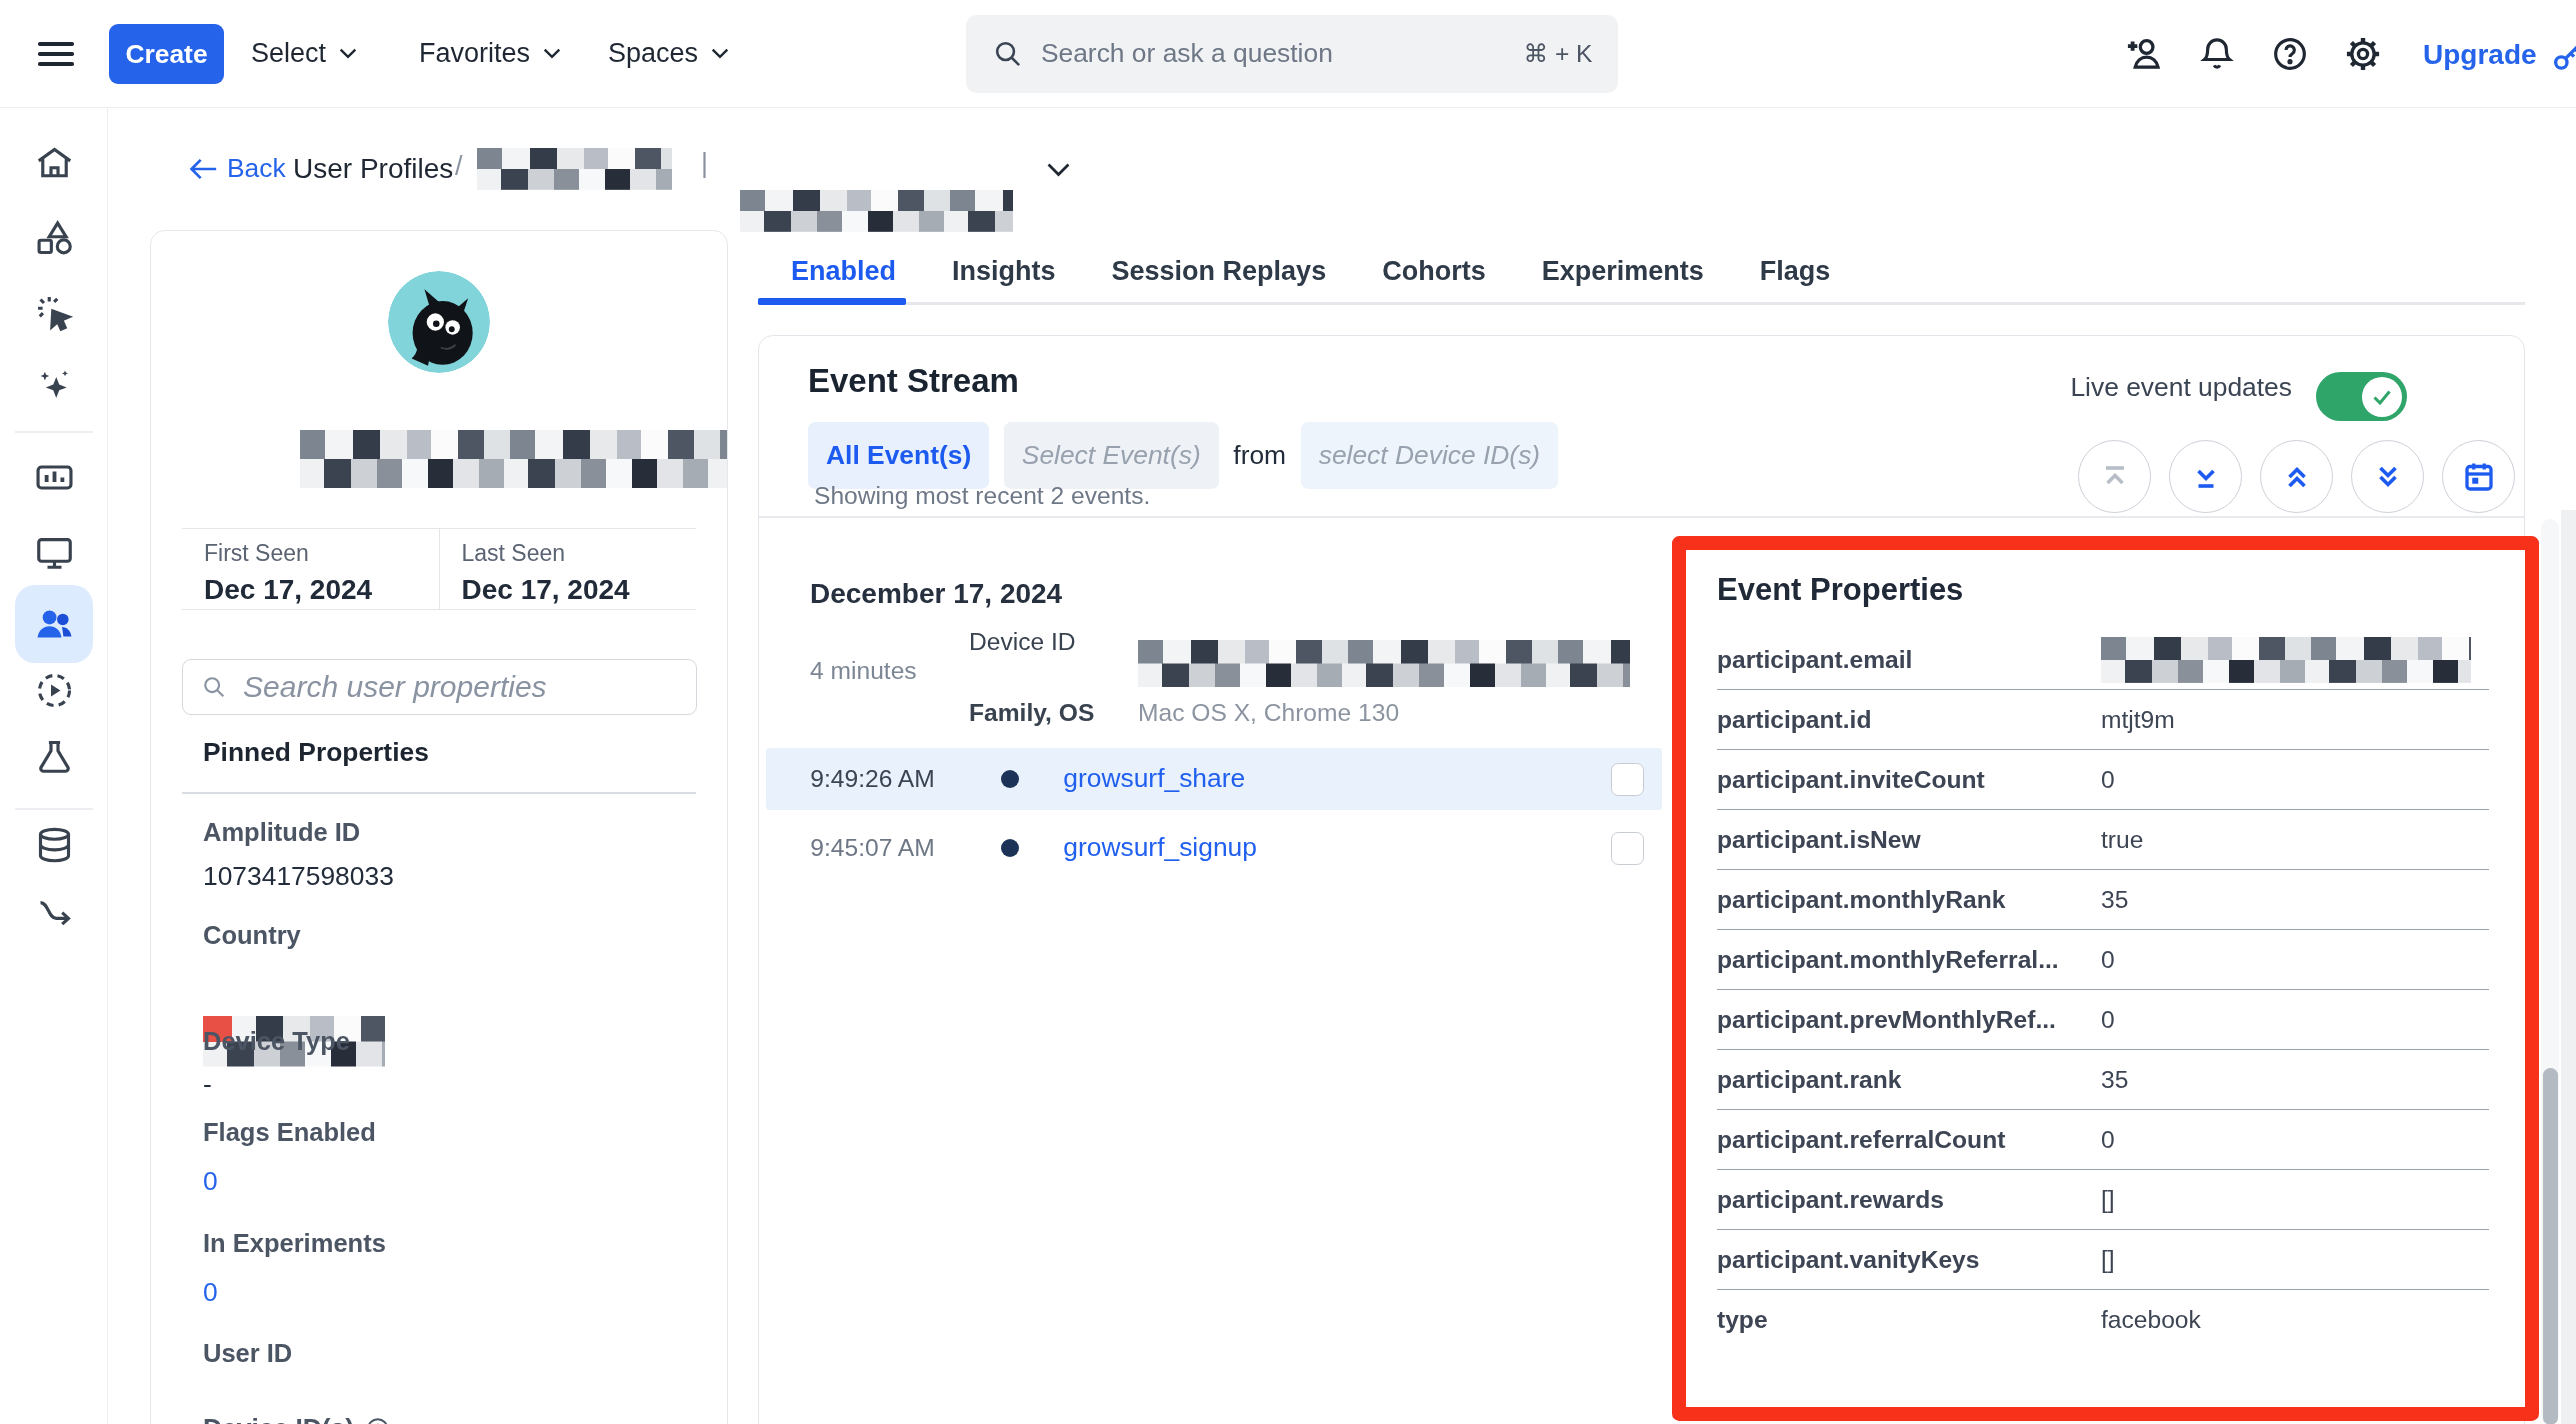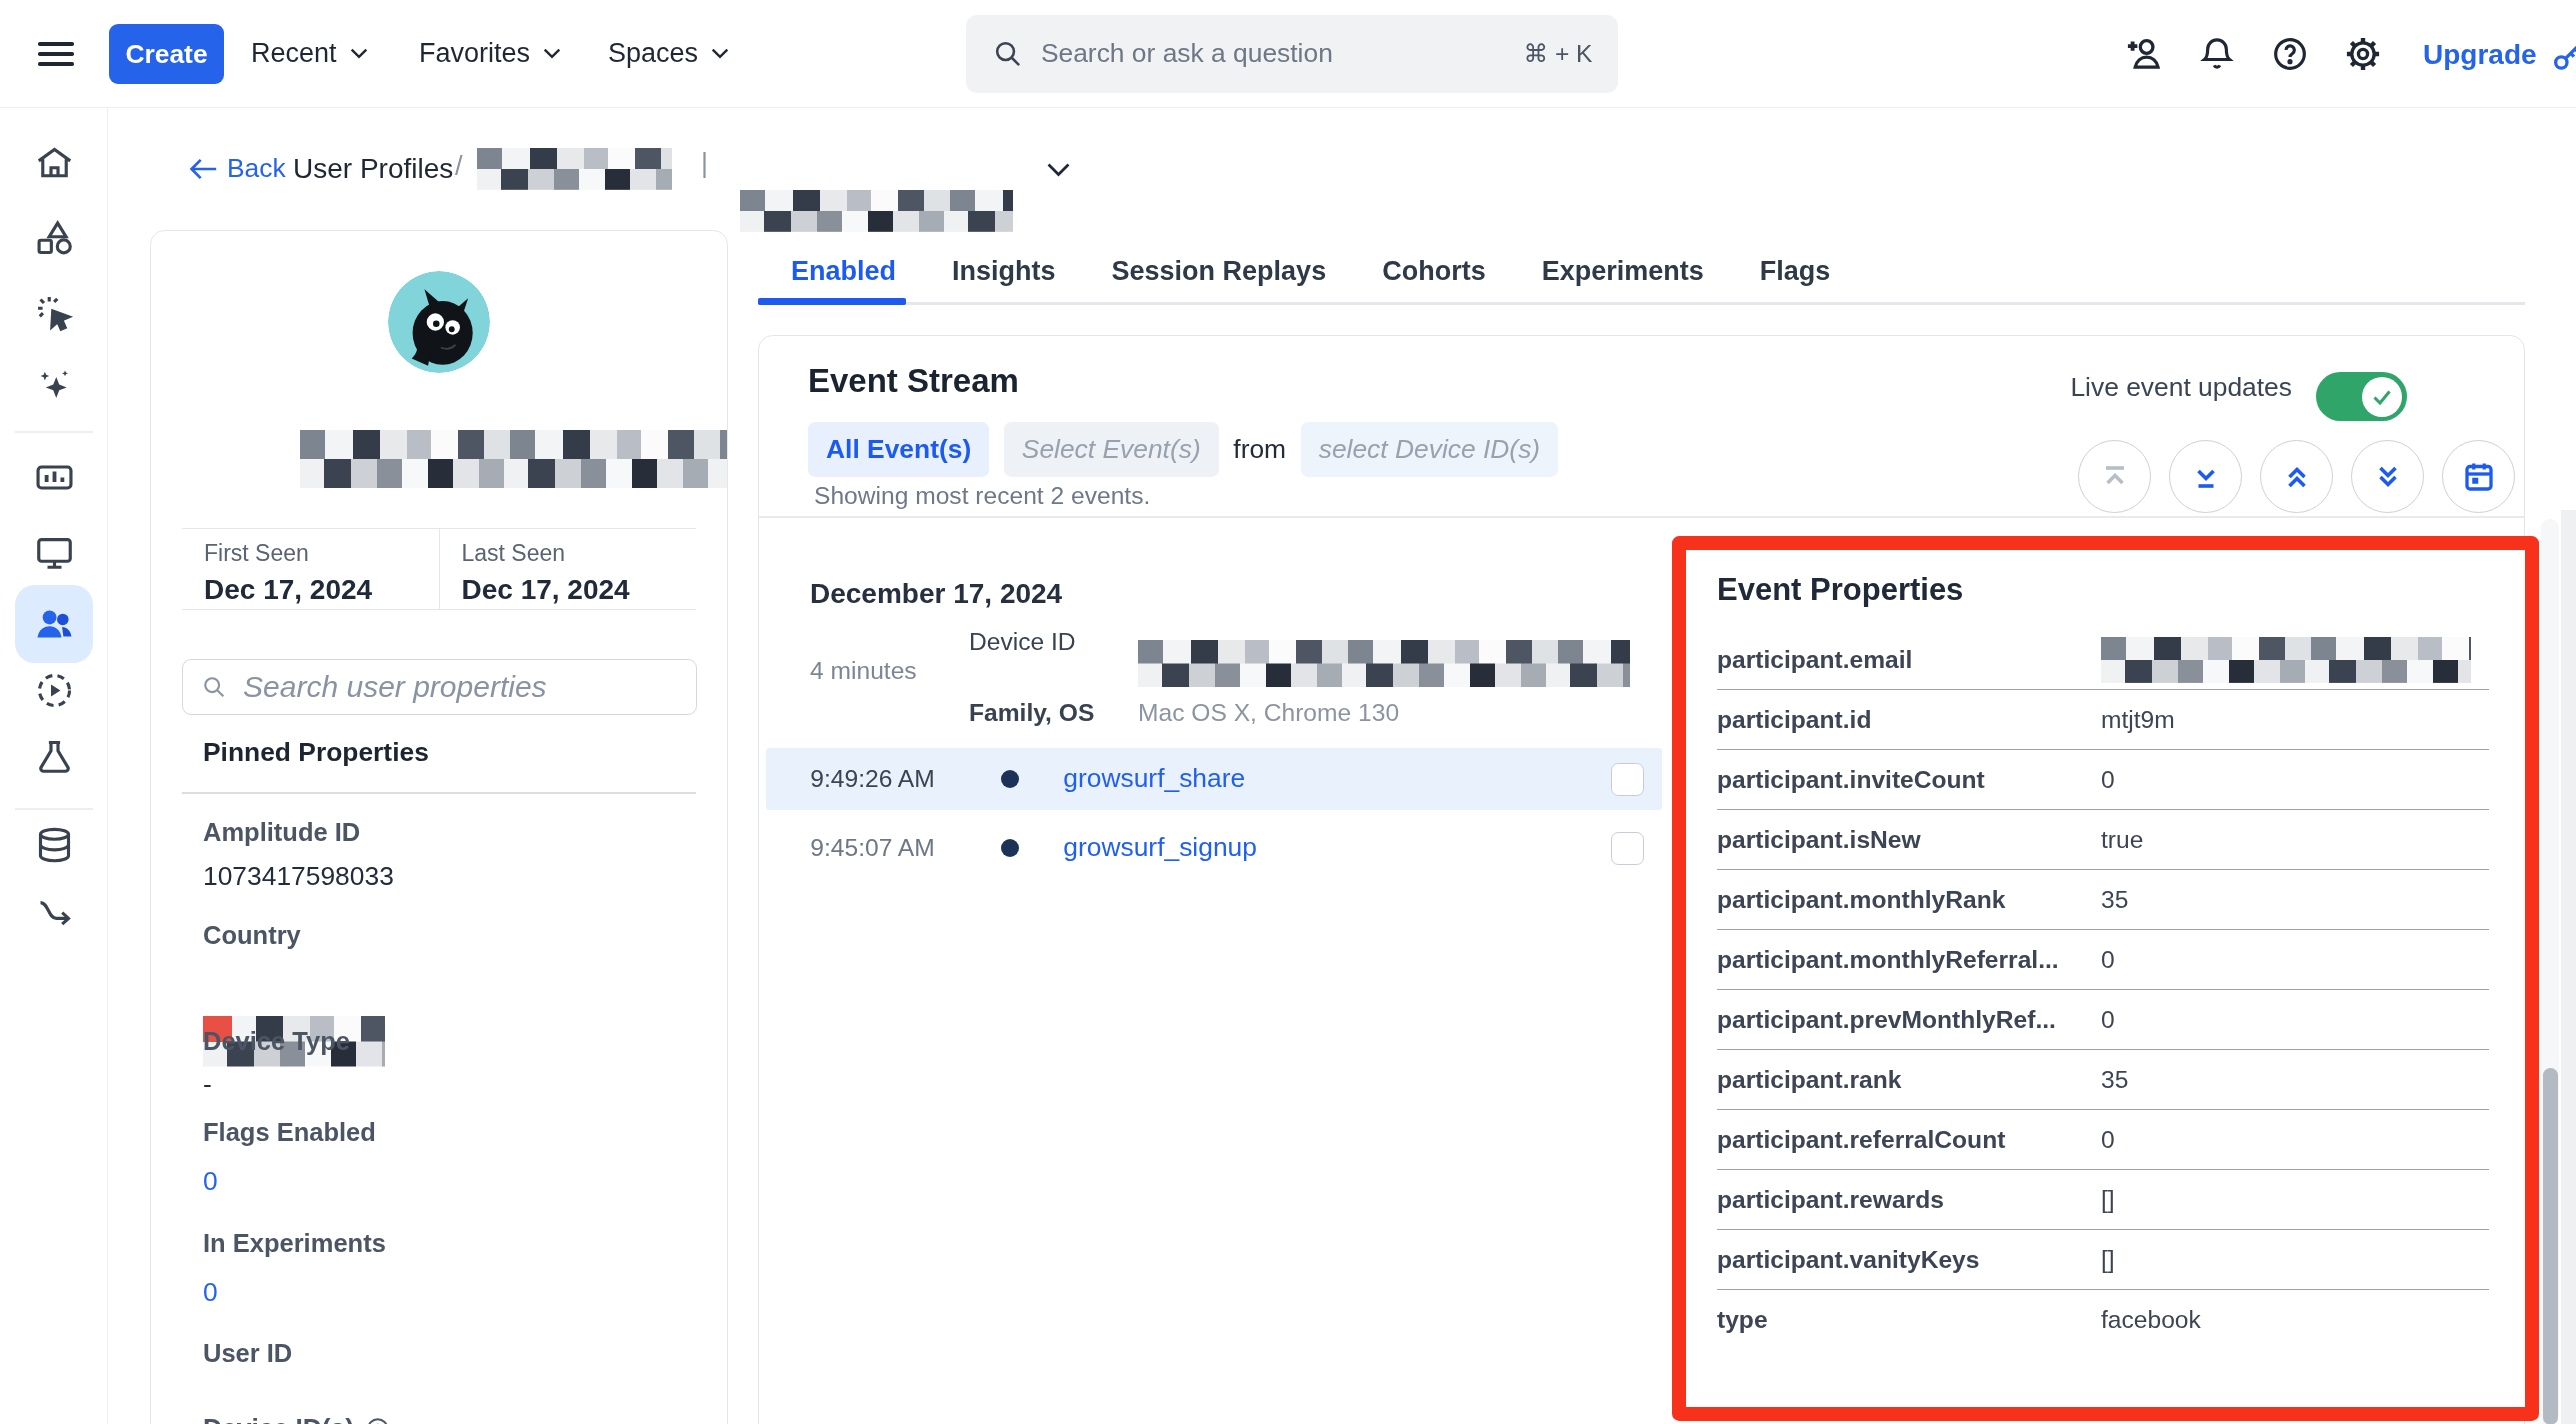--- a/index.html
+++ b/index.html
@@ -87,21 +87,21 @@
   
   .scard{position:absolute;left:758px;top:335px;width:1767px;height:1130px;border:1.8px solid #e2e5e9;
     border-radius:14.6px;background:#fff;box-sizing:border-box}
   .stitle{position:absolute;left:49px;top:25.5px;font-size:33px;font-weight:700;color:#1a2330}
   .live-wrap{position:absolute;right:117px;top:36px;display:flex;align-items:flex-start;gap:24px}
   .live-label{font-size:26.4px;color:#3a4452;white-space:nowrap}
   .toggle{position:relative;width:91px;height:49px;background:#2fa56a;border-radius:24.6px;cursor:pointer}
   .knob{position:absolute;right:4.6px;top:4.6px;width:40px;height:40px;border-radius:50%;background:#fff;
     display:flex;align-items:center;justify-content:center}
   .filters{position:absolute;left:49px;top:86px;display:flex;align-items:center;gap:14.6px;font-size:26.4px}
-  .pill{height:51px;display:flex;align-items:center;padding:2px 18px;border-radius:7.3px;cursor:pointer;white-space:nowrap}
+  .pill{height:51px;display:flex;align-items:center;padding:8px 18px;border-radius:7.3px;cursor:pointer;white-space:nowrap}
   .pill.on{background:#e7f0fc;color:#1d5bf0;font-weight:700}
   .pill.ghost{background:#eef1f6;color:#98a1ae;font-style:italic}
   .pill.ghost2{background:#eef4fc;color:#98a1ae;font-style:italic}
   .fword{color:#232c3a}
   .showing{position:absolute;left:55px;top:146px;font-size:24.6px;color:#6e7887}
   .cbtn{position:absolute;top:104px;width:73px;height:73px;border:1.8px solid #ccd1d8;border-radius:50%;
     background:#fff;box-sizing:border-box;display:flex;align-items:center;justify-content:center;cursor:pointer}
   .hdiv{position:absolute;left:0;right:0;top:180px;height:1.8px;background:#e8eaed}
 
   .edate{position:absolute;left:51px;top:242px;font-size:28px;font-weight:700;color:#27303f}
@@ -141,21 +141,21 @@
 
 <header class="topbar">
   <div class="hamburger">
       <span></span>
       <span></span>
       <span></span>
     </div>
   <button class="create-btn">Create</button>
 
   <div class="nav-menu" style="left:251px">
-    <span>Recent</span>
+    <span>Select</span>
     <svg width="22" height="14.6" viewBox="0 0 24 16" fill="none" stroke="#1f2733" stroke-width="2.6">
         <polyline points="4,4 12,12 20,4"></polyline>
       </svg>
   </div>
   <div class="nav-menu" style="left:419px">
     <span>Favorites</span>
     <svg width="22" height="14.6" viewBox="0 0 24 16" fill="none" stroke="#1f2733" stroke-width="2.6">
         <polyline points="4,4 12,12 20,4"></polyline>
       </svg>
   </div>

